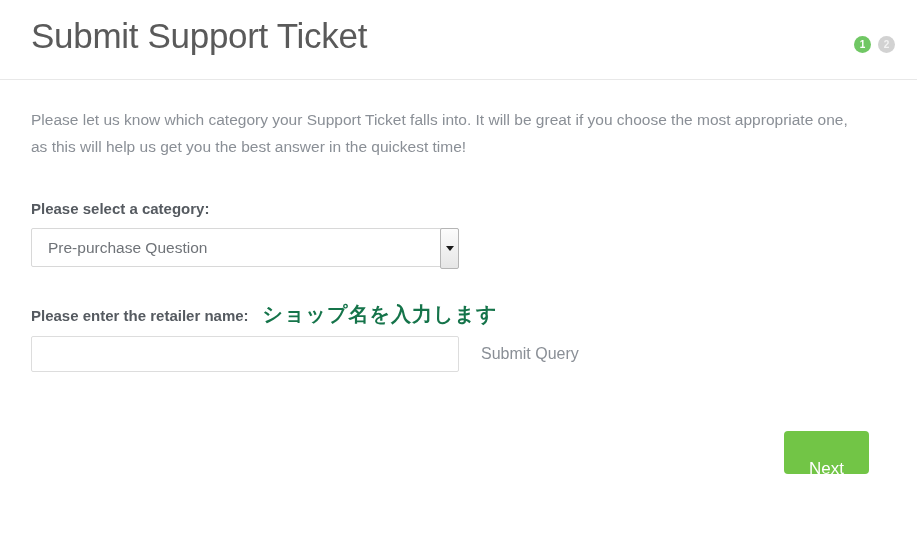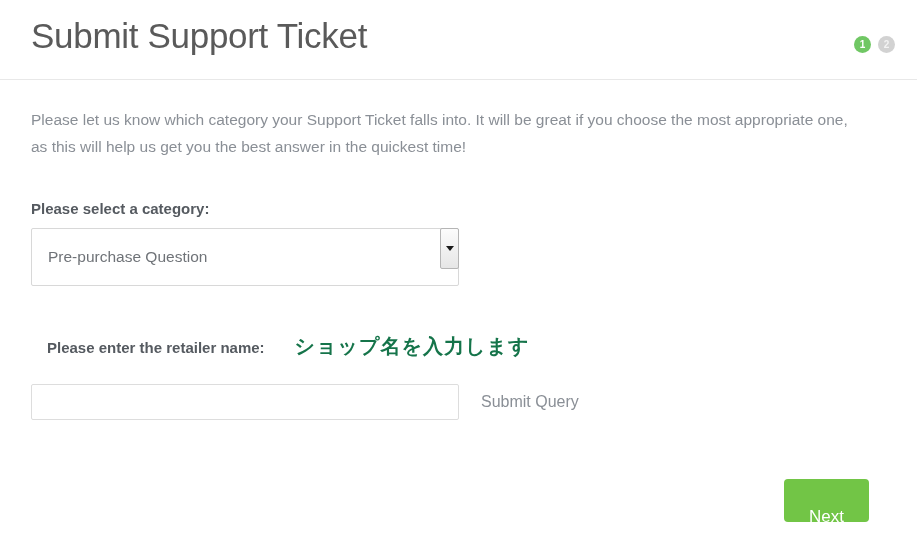--- a/index.html
+++ b/index.html
@@ -77,37 +77,37 @@
     margin-bottom: 10px;
   }
 
   
   .label-row {
     display: flex;
     align-items: baseline;
     gap: 14px;
     margin-top: 37px;
   }
-  .label-row .field-label { margin: 16px; }
+  .label-row .field-label { margin: 0; }
 
   .jp-annotation {
     font-family: "DejaVu Sans", "Liberation Sans", sans-serif;
     font-size: 20px;
     font-weight: bold;
     color: #15744a;
     letter-spacing: 1px;
     line-height: 1;
     white-space: nowrap;
   }
 
   
   .select-wrap {
     position: relative;
     width: 428px;
-    height: 58px;
+    height: 39px;
     margin-top: 11px;
     background: #ffffff;
     border: 1px solid #d8d8d8;
     border-radius: 2px;
     box-sizing: border-box;
   }
   .select-value {
     position: absolute;
     left: 16px;
     top: 0;

